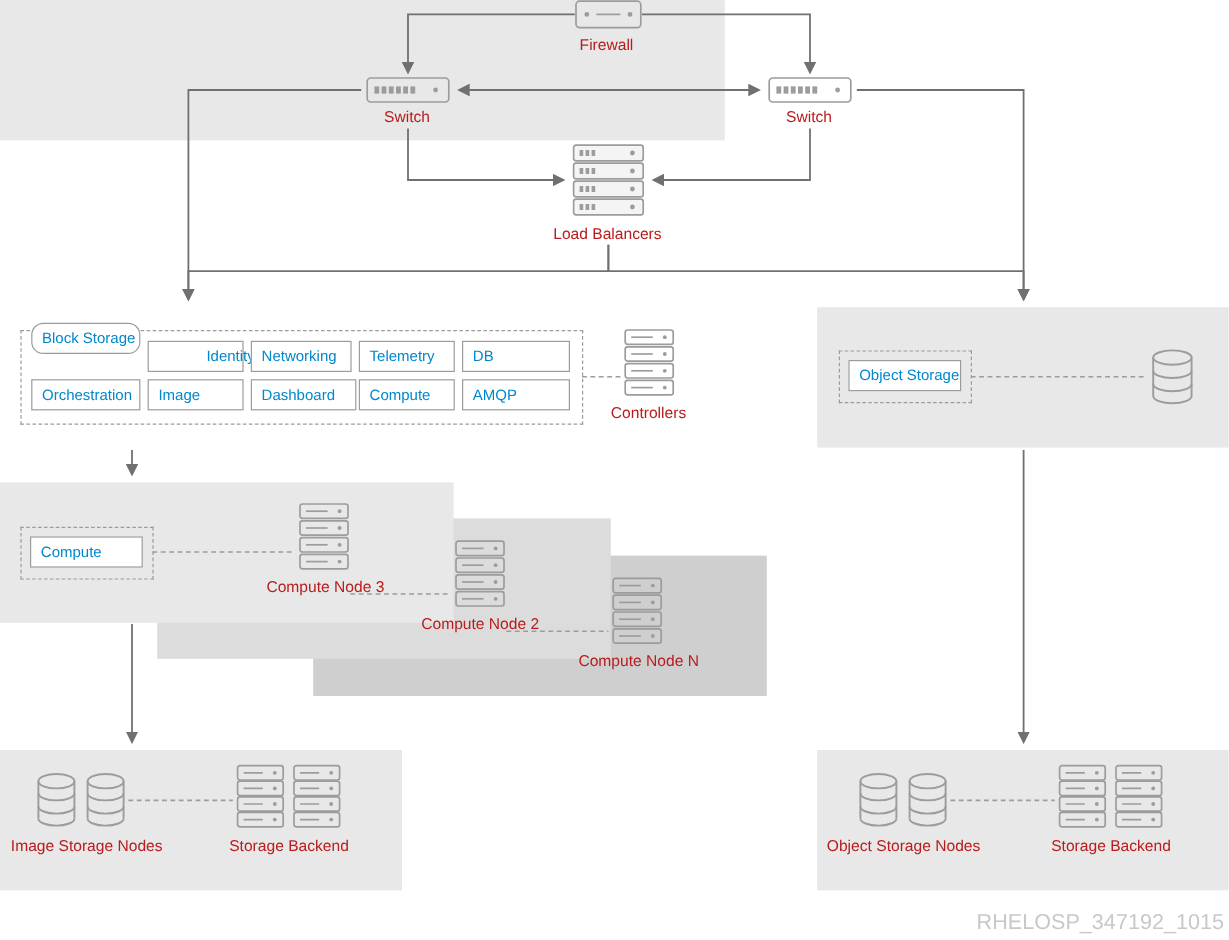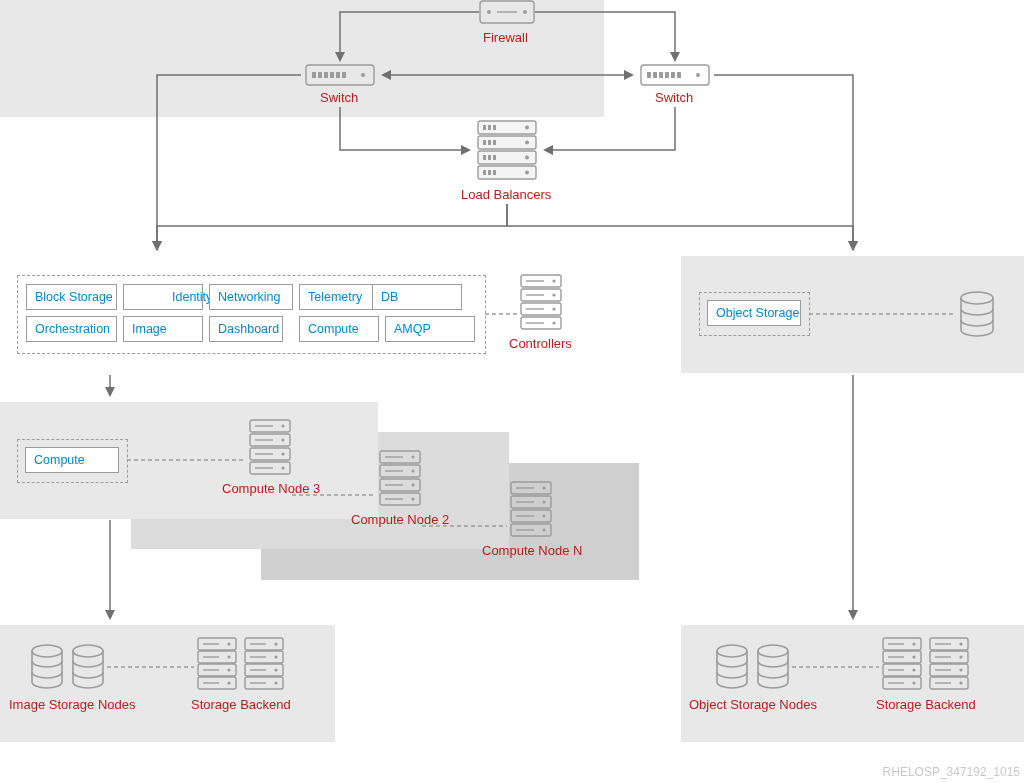--- a/index.html
+++ b/index.html
@@ -1,21 +1,21 @@
 <!DOCTYPE html>
 <html><head>
 <meta charset="utf-8">
 <style>
   html,body{margin:0;padding:0;background:#fff;font-family:"Helvetica Neue",Arial,sans-serif;font-size:13px;color:#4a4a4a;}
   #canvas{position:relative;width:1024px;height:783px;}
   .panel{position:absolute;background:#e8e8e8;}
   .dashed-box{position:absolute;border:1px dashed #9c9c9c;background:transparent;}
   .service{position:absolute;background:#fff;border:1px solid #9c9c9c;color:#0088ce;font-size:12.5px;display:flex;align-items:center;padding-left:8px;box-sizing:border-box;height:26px;}
   .label{position:absolute;font-size:13px;color:#b91c1c;white-space:nowrap;}
-  .footer-id{position:absolute;font-size:12px;color:#c8c8c8;}
+  .footer-id{position:absolute;font-size:18px;color:#c8c8c8;}
   svg.icon{position:absolute;overflow:visible;}
   svg.wire{position:absolute;overflow:visible;}
   .srv-stroke{stroke:#9c9c9c;stroke-width:1.4;fill:none;}
   .srv-fill-light{fill:#f4f4f4;}
   .db-stroke{stroke:#9c9c9c;stroke-width:1.6;fill:none;}
   .sw-stroke{stroke:#9c9c9c;stroke-width:1.4;fill:none;}
 </style>
 </head>
 <body>
 <div id="canvas">
@@ -26,29 +26,29 @@
 
 <div class="panel" style="left:261px;top:463px;width:378px;height:117px;background:#cfcfcf;"></div>
 <div class="panel" style="left:131px;top:432px;width:378px;height:117px;background:#dcdcdc;"></div>
 <div class="panel" style="left:0;top:402px;width:378px;height:117px;background:#e8e8e8;"></div>
 
 <div class="panel" style="left:0;top:625px;width:335px;height:117px;"></div>
 <div class="panel" style="left:681px;top:625px;width:343px;height:117px;"></div>
 
 <div class="dashed-box" style="left:17px;top:275px;width:467px;height:77px;"></div>
 
-<div class="service" style="left:26px; top:284px;width:91px;">Block Storage</div>
+<div class="service" style="left:26px; top:269px;width:91px;border-radius:10px;">Block Storage</div>
 <div class="service" style="left:123px;top:284px;width:80px;padding-left:48px;">Identity</div>
 <div class="service" style="left:209px;top:284px;width:84px;">Networking</div>
 <div class="service" style="left:299px;top:284px;width:80px;">Telemetry</div>
-<div class="service" style="left:372px;top:284px;width:90px;">DB</div>
+<div class="service" style="left:385px;top:284px;width:90px;">DB</div>
 
 <div class="service" style="left:26px; top:316px;width:91px;">Orchestration</div>
 <div class="service" style="left:123px;top:316px;width:80px;">Image</div>
-<div class="service" style="left:209px;top:316px;width:74px;">Dashboard</div>
+<div class="service" style="left:209px;top:316px;width:88px;">Dashboard</div>
 <div class="service" style="left:299px;top:316px;width:80px;">Compute</div>
 <div class="service" style="left:385px;top:316px;width:90px;">AMQP</div>
 
 <svg class="icon" style="left:520px;top:274px;" width="42" height="56">
   <rect class="srv-stroke" x="1" y="1" width="40" height="12" rx="2"></rect>
       <circle cx="34" cy="7" r="1.6" fill="#9c9c9c"></circle>
       <line class="srv-stroke" x1="6" y1="7" x2="24" y2="7"></line>
   <rect class="srv-stroke" x="1" y="15" width="40" height="12" rx="2"></rect>
       <circle cx="34" cy="21" r="1.6" fill="#9c9c9c"></circle>
       <line class="srv-stroke" x1="6" y1="21" x2="24" y2="21"></line>

